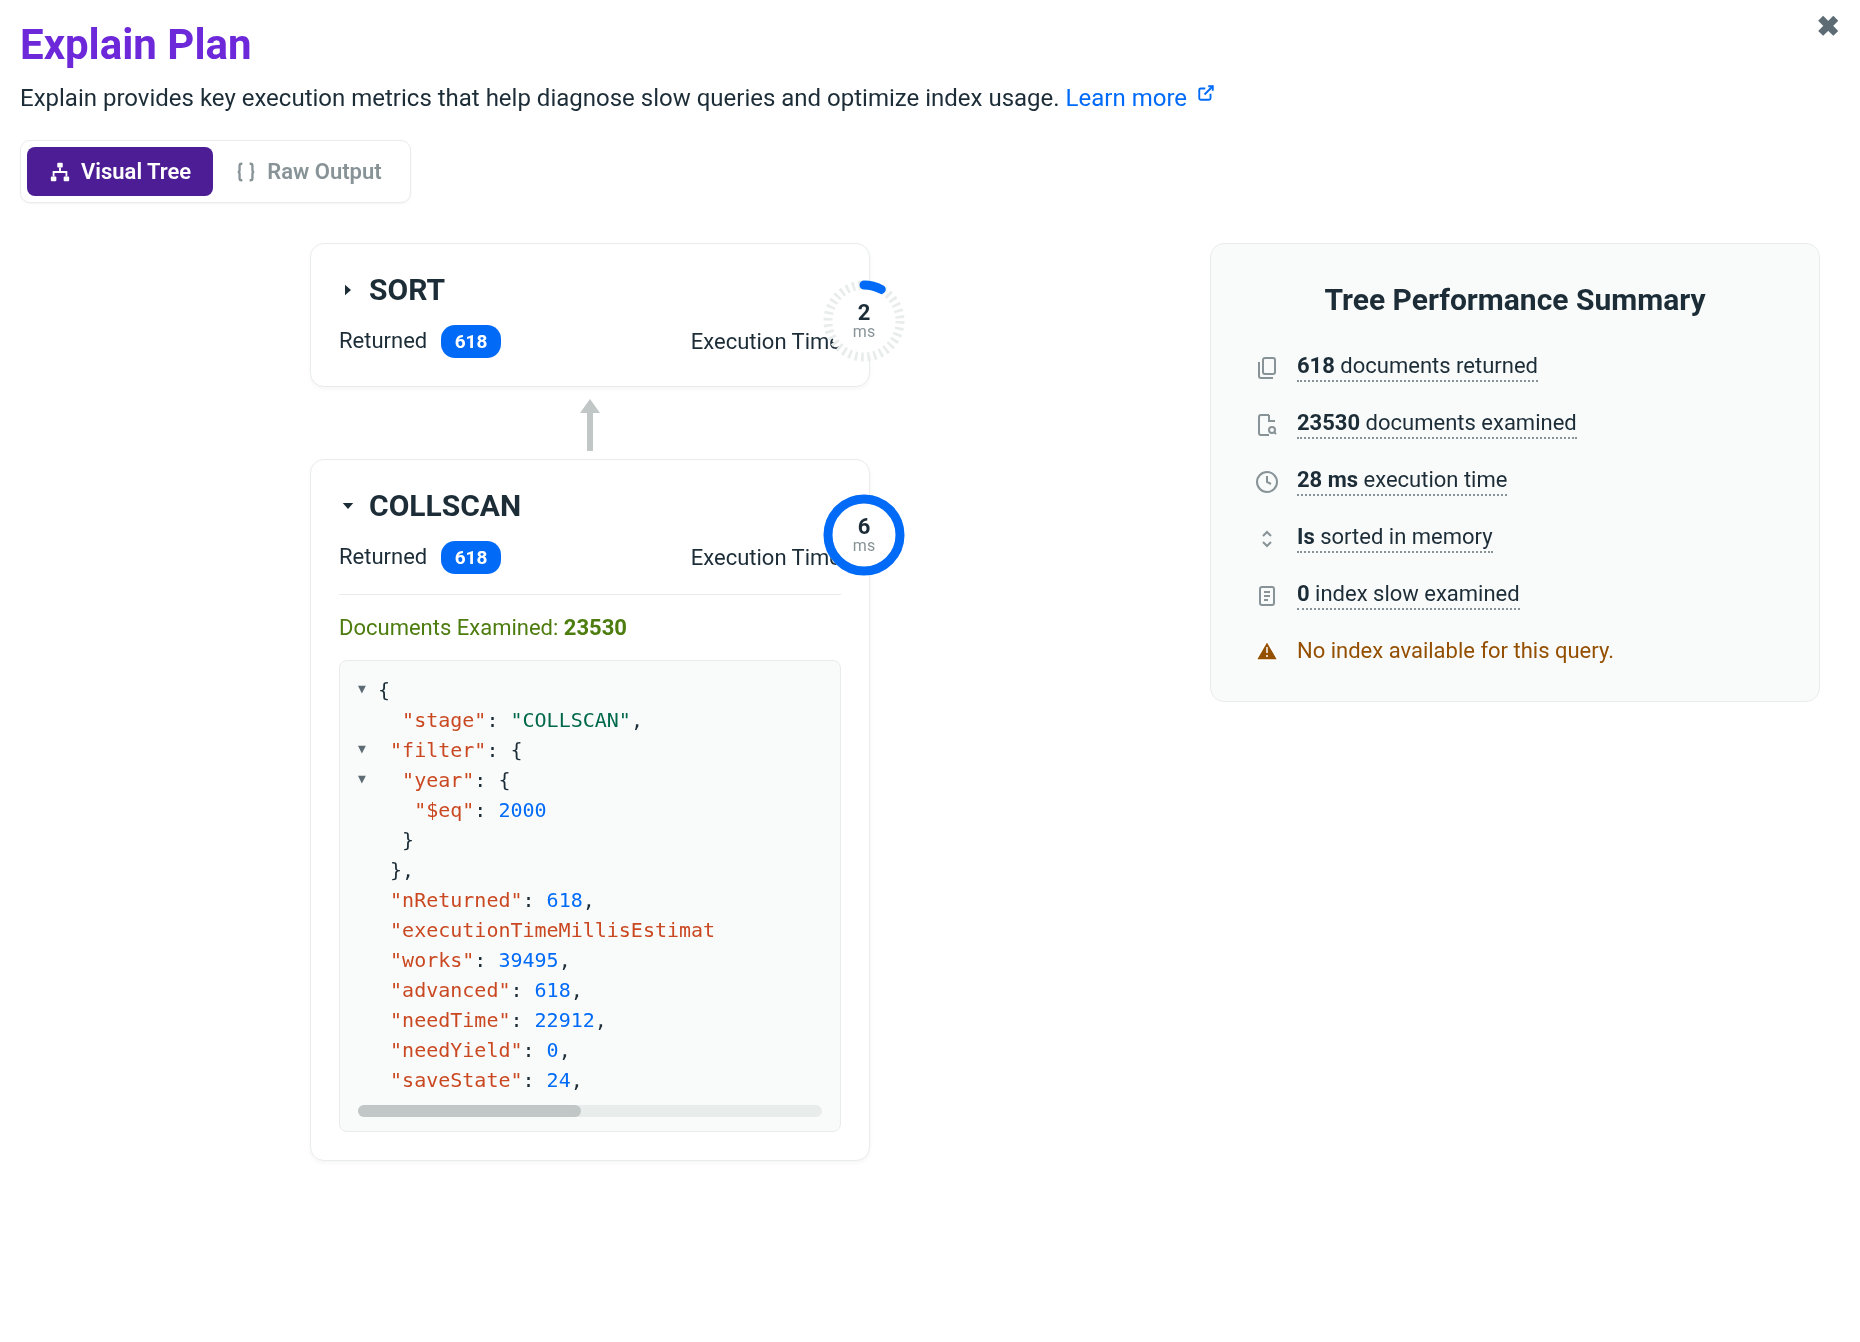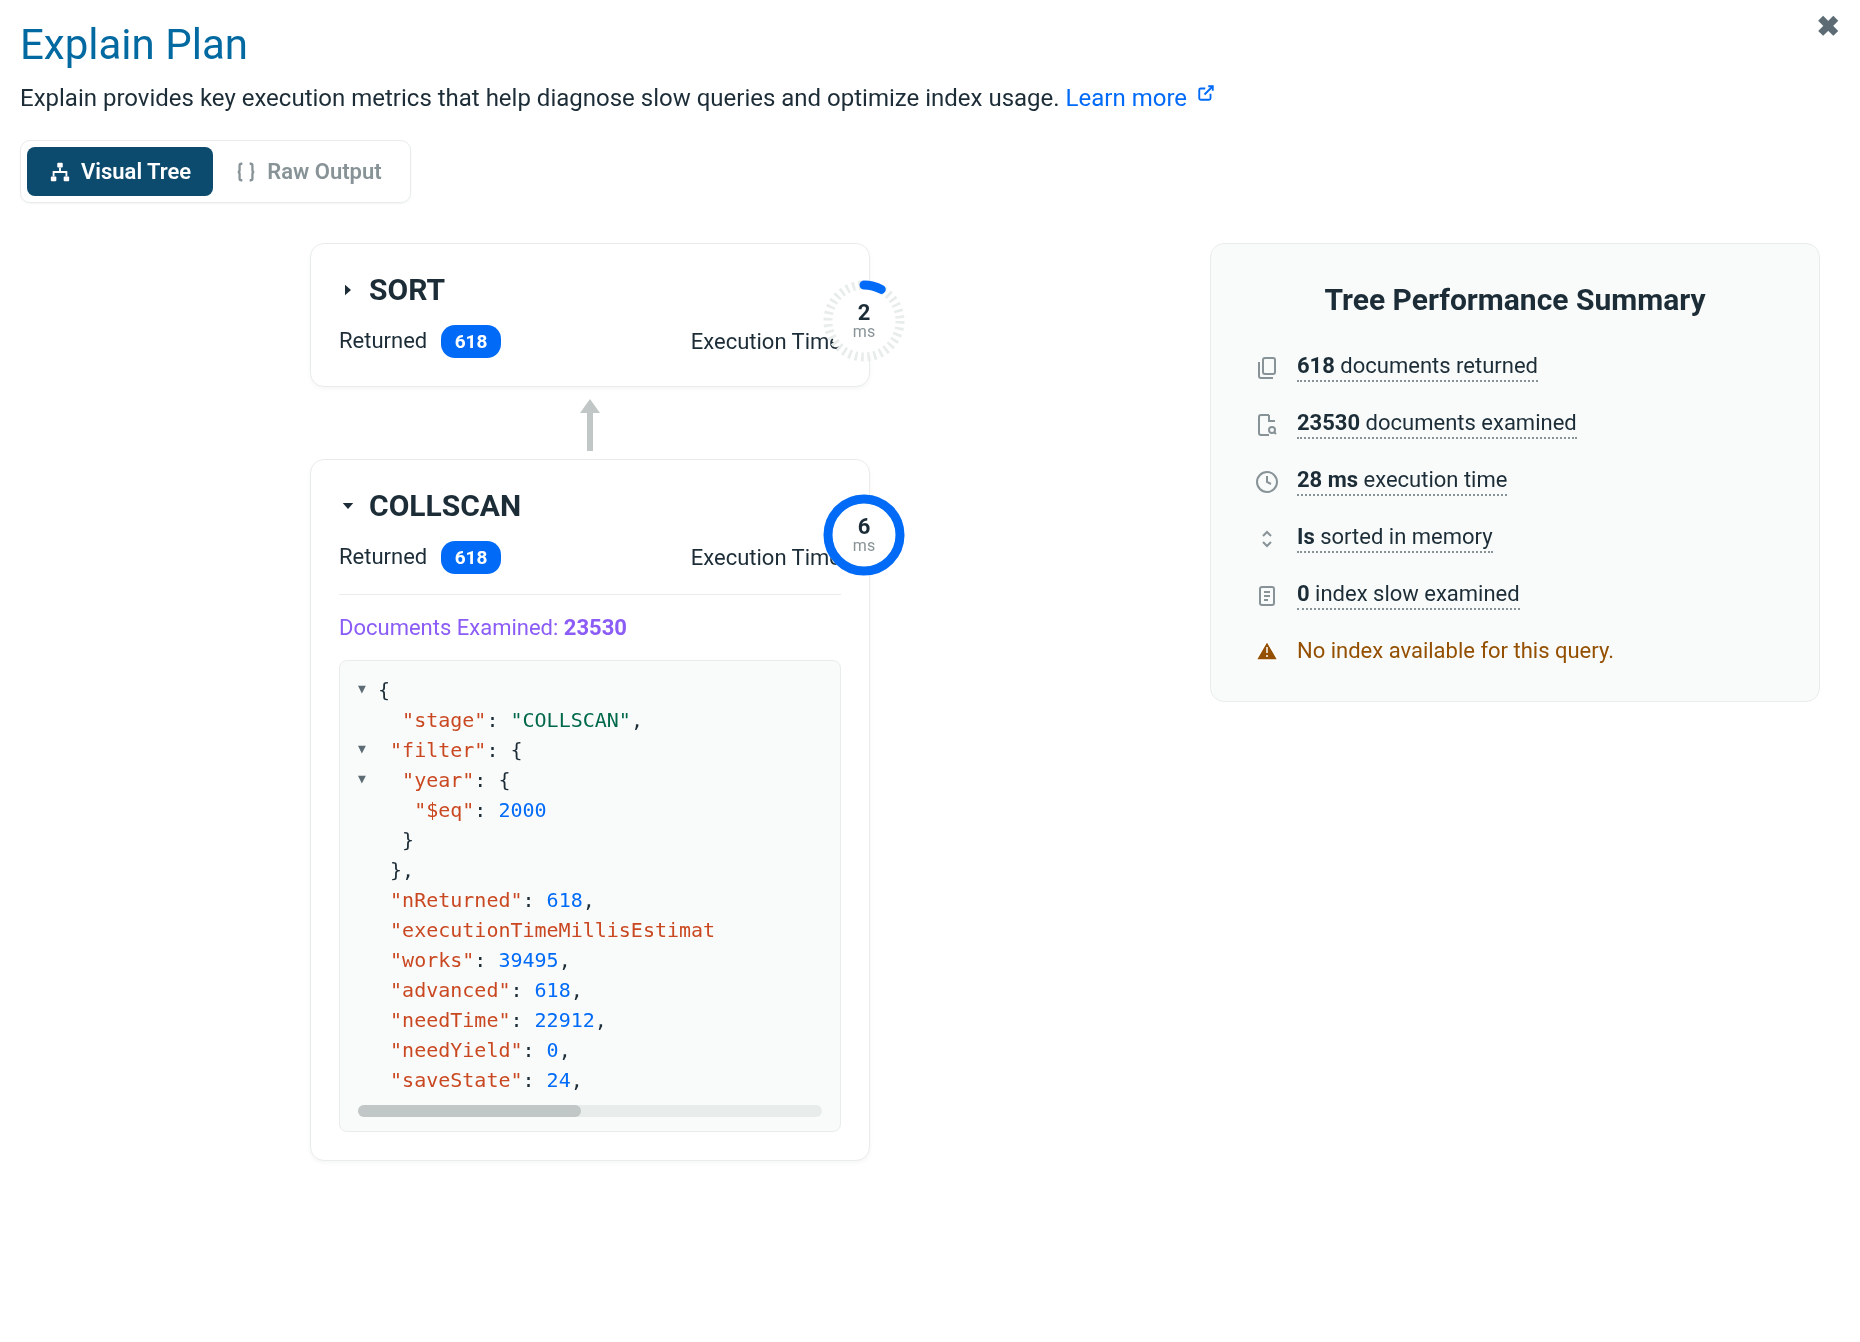--- a/index.html
+++ b/index.html
@@ -14,22 +14,22 @@
   position: absolute;
   top: 10px;
   right: 20px;
   font-size: 28px;
   color: #5D6C74;
   cursor: pointer;
   font-weight: bold;
 }
 .title {
   font-size: 42px;
-  font-weight: 400;
-  color: #0369a1;
+  font-weight: 700;
+  color: #6d28d9;
   margin-bottom: 15px;
 }
 .subtitle {
   font-size: 24px;
   color: #1C2D38;
   margin-bottom: 28px;
 }
 .learn-more {
   color: #016BF8;
   text-decoration: none;
@@ -48,21 +48,21 @@
   align-items: center;
   gap: 10px;
   padding: 12px 22px;
   border-radius: 8px;
   font-size: 22px;
   font-weight: 600;
   cursor: pointer;
   color: #889397;
 }
 .tab.active {
-  background: #0c4a6e;
+  background: #4c1d95;
   color: #fff;
 }
 .content {
   display: flex;
   gap: 340px;
   align-items: flex-start;
 }
 .tree-area {
   position: relative;
   margin-left: 290px;
@@ -133,21 +133,21 @@
   justify-content: center;
   margin: 8px 0;
 }
 .divider {
   border: none;
   border-top: 1px solid #E8EDEB;
   margin: 20px 0;
 }
 .docs-examined {
   font-size: 22px;
-  color: #8b5cf6;
+  color: #4d7c0f;
   margin-bottom: 20px;
 }
 .docs-examined strong { font-weight: 700; }
 .code-block {
   background: #F9FBFA;
   border: 1px solid #E8EDEB;
   border-radius: 8px;
   padding: 14px 18px;
   font-family: "Menlo", "Consolas", monospace;
   font-size: 20px;

